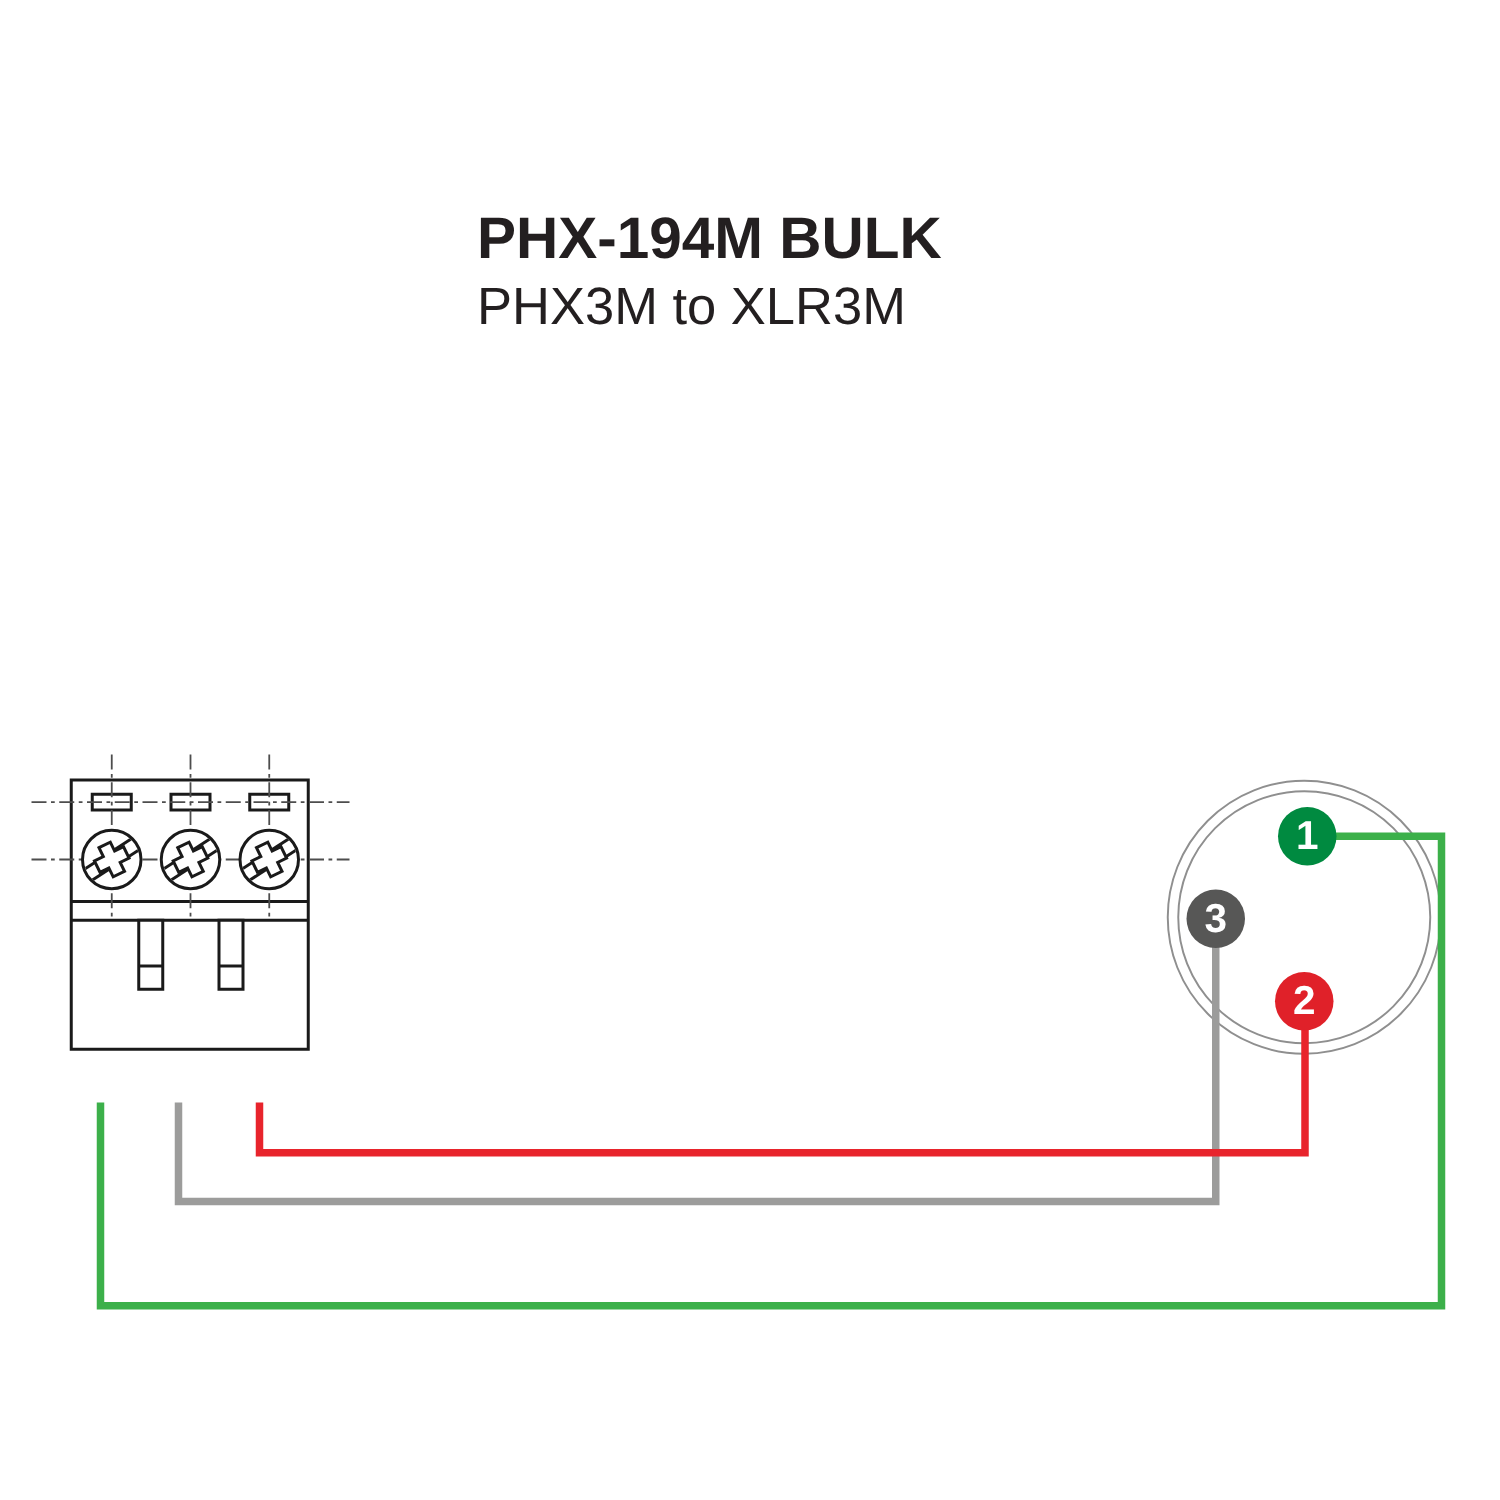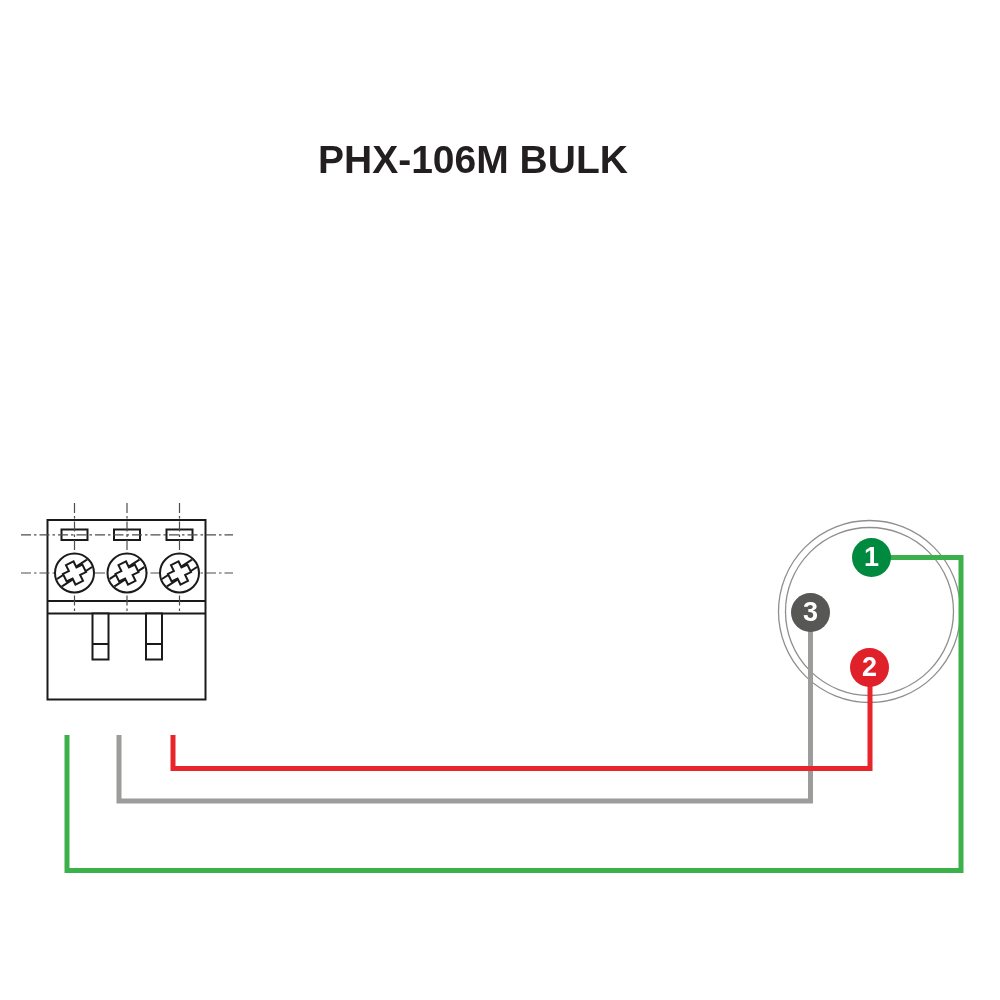--- a/index.html
+++ b/index.html
@@ -39,21 +39,22 @@
   .pin1{left:852px;top:538px;background:var(--pin1-green,#008a40);}
   .pin2{left:850px;top:648px;background:var(--pin2-red,#e02129);}
   .pin3{left:791px;top:593px;background:var(--pin3-gray,#575756);}
 </style>
 </head>
 <body>
 
 <div class="page">
 
   <div class="header">
-    <h1 class="title">PHX-106M BULK</h1>
+    <h1 class="title">PHX-194M BULK</h1>
+    <div class="subtitle">PHX3M to XLR3M</div>
   </div>
 
   <svg class="diagram-svg" viewBox="0 0 1000 1000" xmlns="http://www.w3.org/2000/svg">
     <defs>
       <clipPath id="screwclip" clipPathUnits="userSpaceOnUse">
         <circle cx="0" cy="0" r="18.5"></circle>
       </clipPath>
     </defs>
 
     <g>

